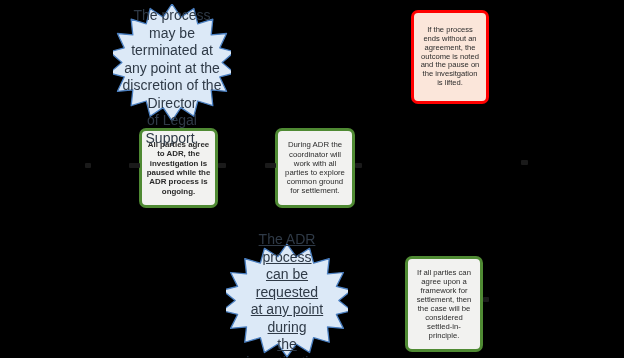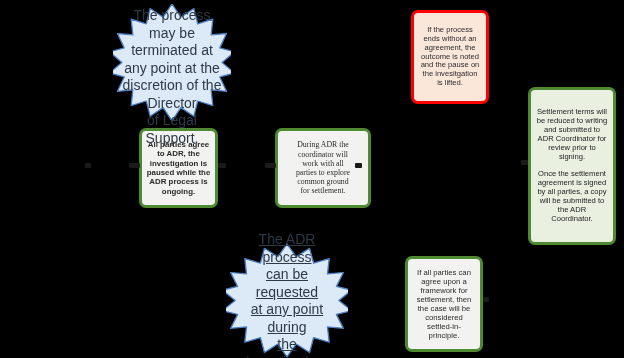--- a/index.html
+++ b/index.html
@@ -99,21 +99,21 @@
 
   #box-settlement   { left: 528px; top: 87px;  width: 88px;  height: 158px; }
   #box-settlement .txt { font-size: 7.6px; }
 
   #box-opening      { left: 5px;   top: 124px; width: 80px;  height: 82px; }
   #box-opening .txt { font-size: 7.8px; }
 
   #box-allparties   { left: 139px; top: 128px; width: 79px;  height: 80px; }
   #box-allparties .txt { font-size: 7.9px; }
 
-  #box-during       { left: 275px; top: 128px; width: 96px;  height: 80px; font-family: Liberation Serif, serif; }
+  #box-during       { left: 275px; top: 128px; width: 80px;  height: 80px; }
   #box-during .txt  { font-size: 7.8px; }
 
   #star-request     { left: 226px; top: 244px; width: 122px; height: 114px; }
   #star-request .txt{ font-size: 14px; width: 96px; text-decoration: underline; }
 
   #box-framework    { left: 405px; top: 256px; width: 78px;  height: 96px; }
   #box-framework .txt { font-size: 7.7px; }
 
   
   #stub-a { left: 85px;  top: 163px; width: 6px;  height: 5px; }
@@ -142,35 +142,20 @@
   <div class="node box box-red" id="box-red-ends">
     <span class="txt">If the process
 ends without an
 agreement, the
 outcome is noted
 and the pause on
 the invesitgation
 is lifted.</span>
   </div>
 
-  <div class="node box box-green-fill" id="box-settlement">
-    <span class="txt">Settlement terms will
-be reduced to writing
-and submitted to
-ADR Coordinator for
-review prior to
-signing.
-
-Once the settlement
-agreement is signed
-by all parties, a copy
-will be submitted to
-the ADR
-Coordinator.</span>
-  </div>
 
 
   <div class="node box box-green bold" id="box-allparties">
     <span class="txt">All parties agree
 to ADR, the
 investigation is
 paused while the
 ADR process is
 ongoing.</span>
   </div>

